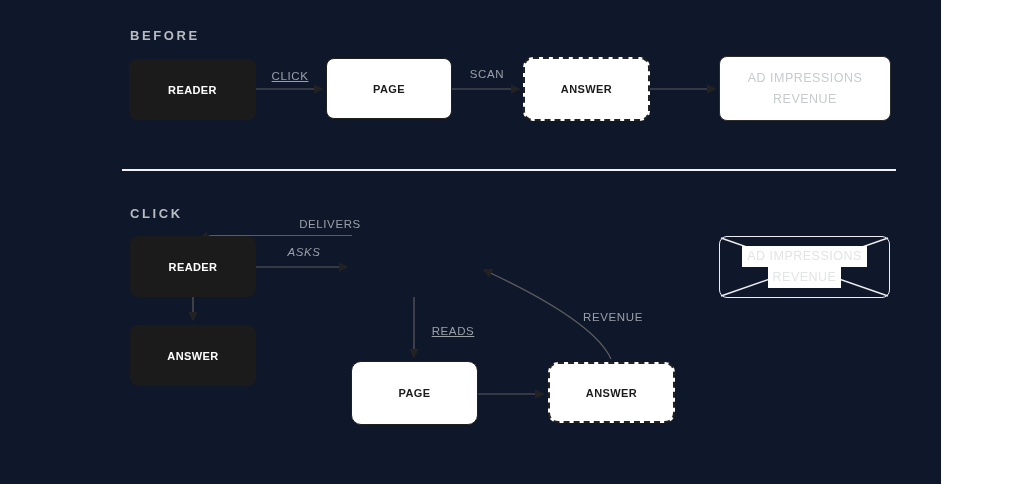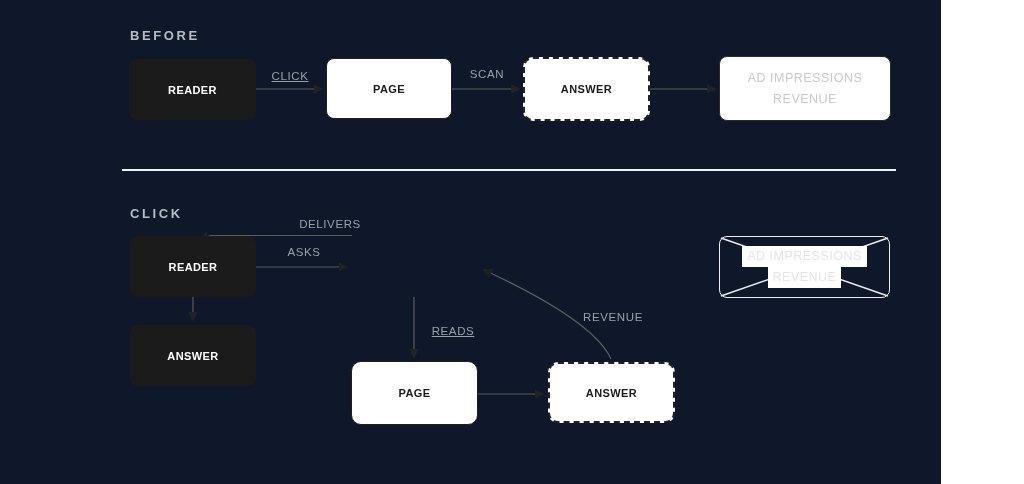--- a/index.html
+++ b/index.html
@@ -101,21 +101,21 @@
   <div class="divider" style="left:122px; top:169px; width:774px;"></div>
 
   <div class="section-header" style="left:130px; top:206px;">CLICK</div>
 
   <div class="edge-label" style="left:290px; top:224px;margin-left:40px;">DELIVERS</div>
 
   <div class="node dark" style="left:130px; top:236px; width:126px; height:61px;">
     <span>READER</span>
   </div>
 
-  <div class="edge-label" style="left:304px; top:252px;">ASKS</div>
+  <div class="edge-label" style="left:304px; top:252px;font-style:italic;">ASKS</div>
 
 
   <div class="node dark" style="left:130px; top:325px; width:126px; height:61px;">
     <span>ANSWER</span>
   </div>
 
   <div class="edge-label" style="left:453px; top:331px;text-decoration:underline;">READS</div>
 
   <div class="edge-label" style="left:613px; top:317px;">REVENUE</div>
 

